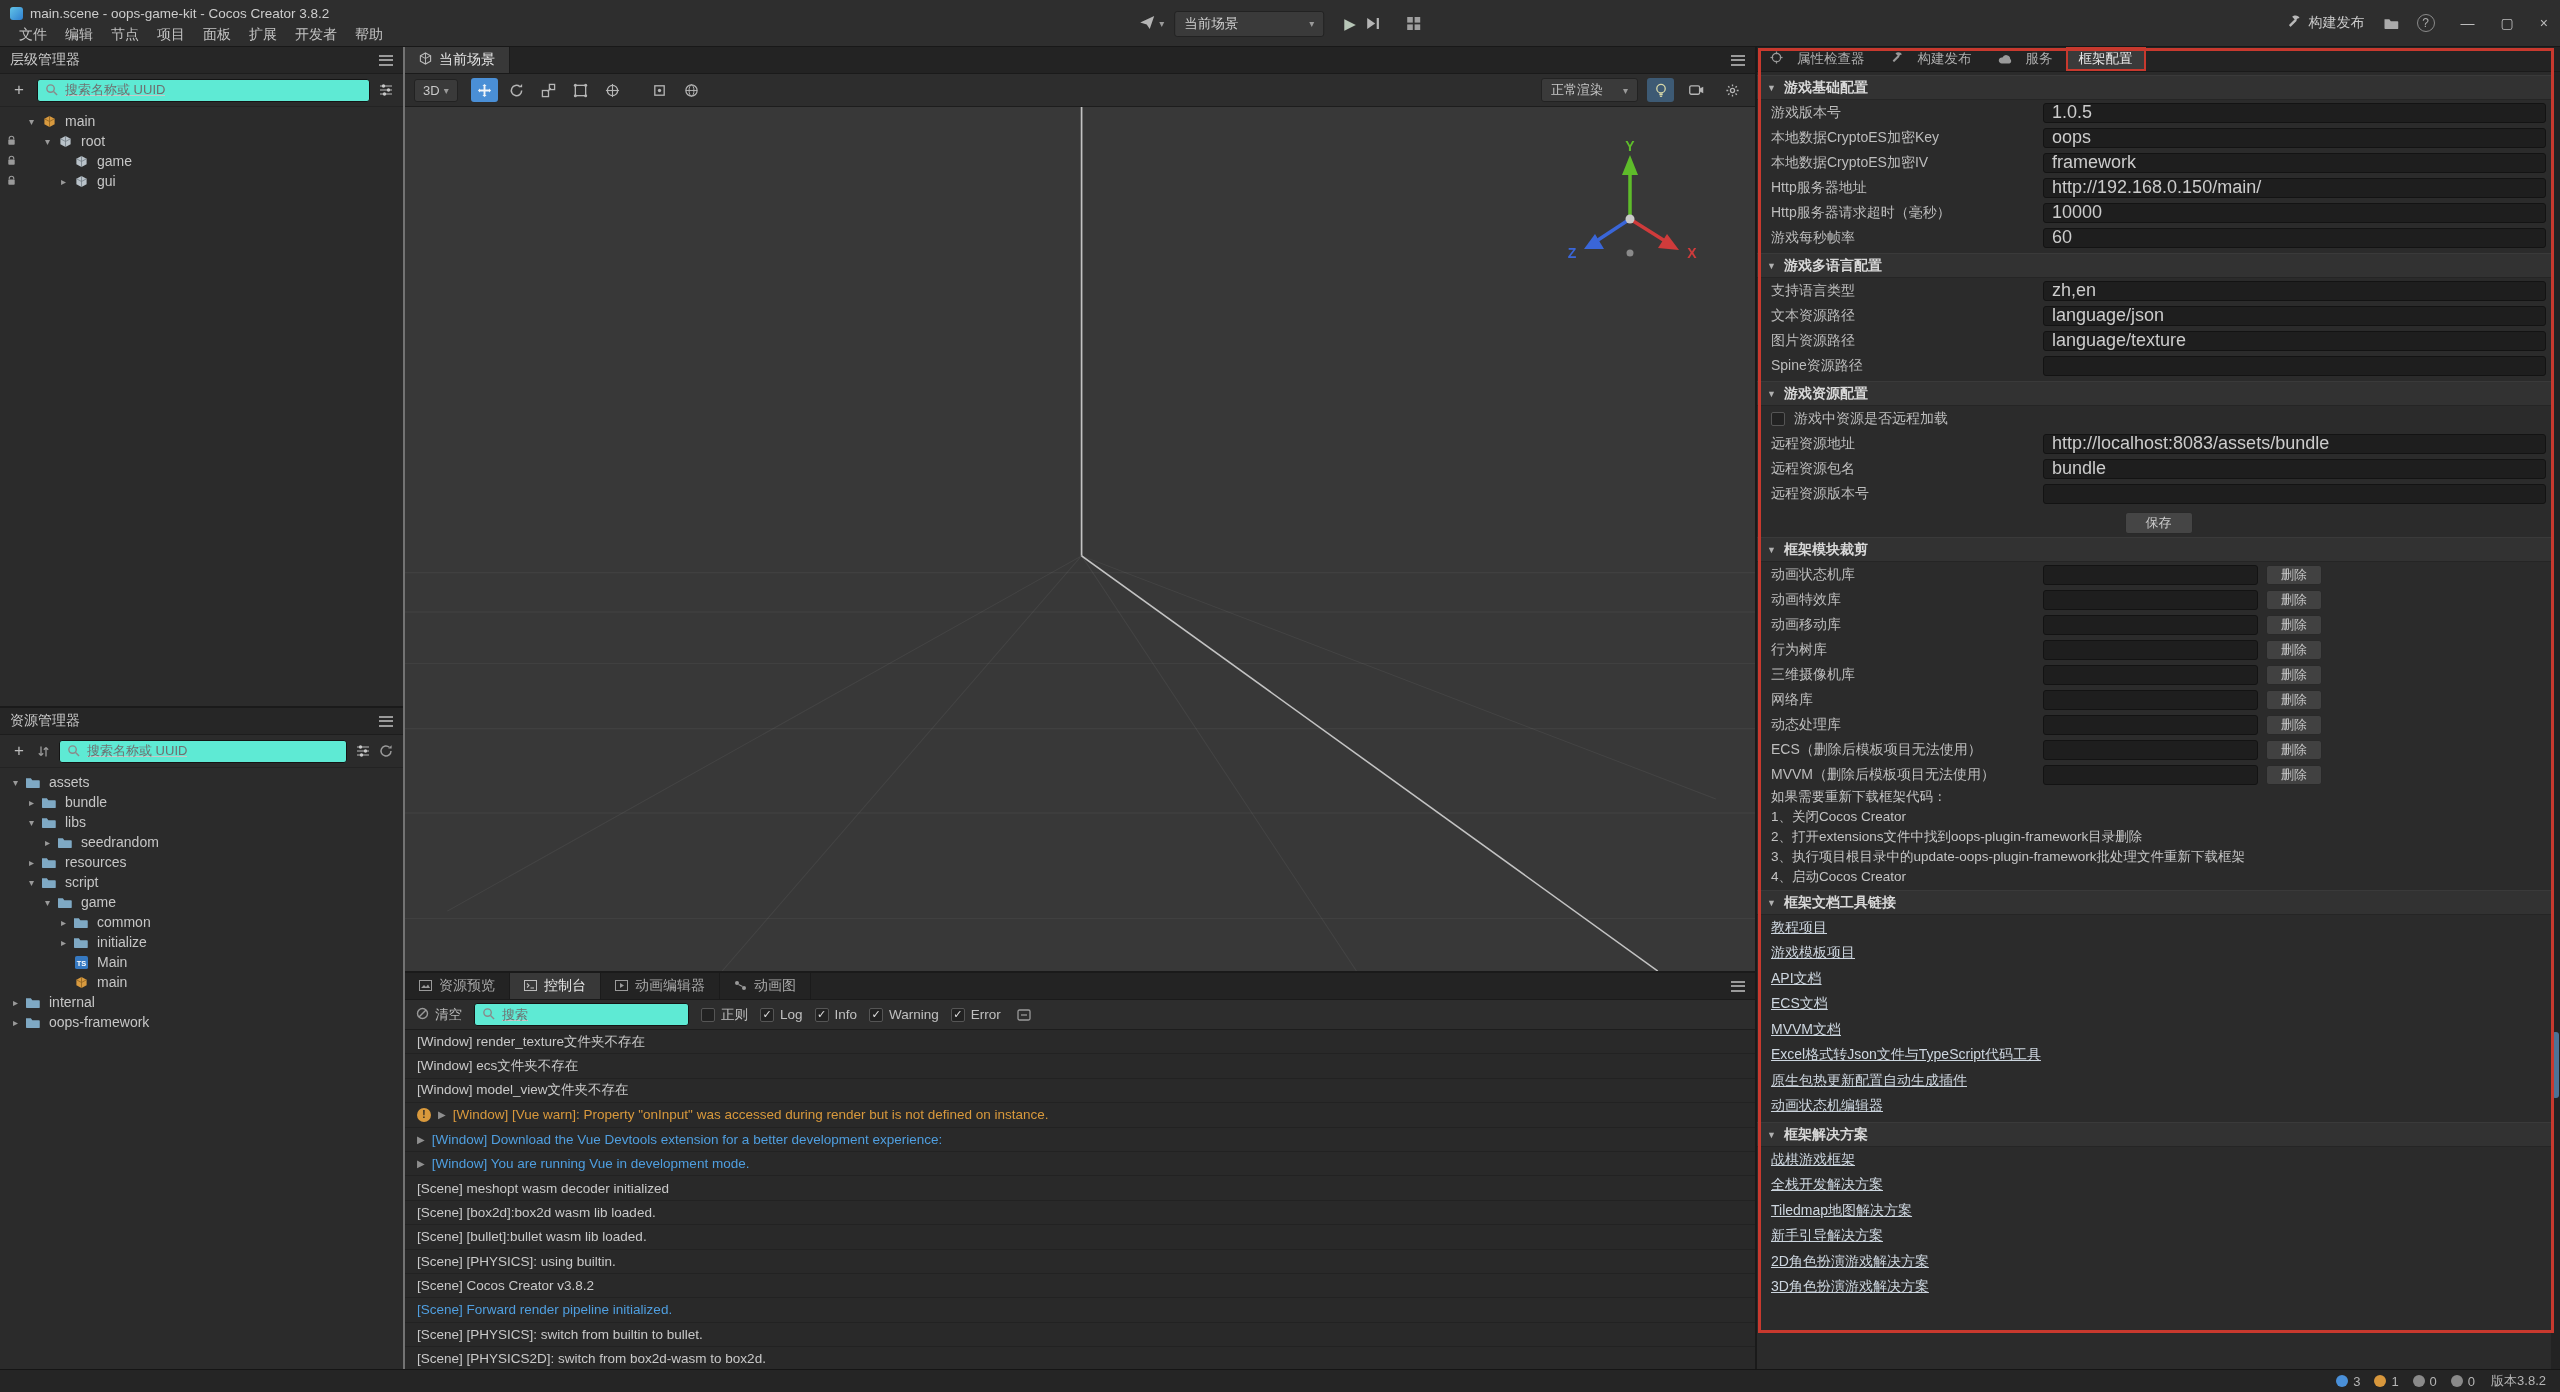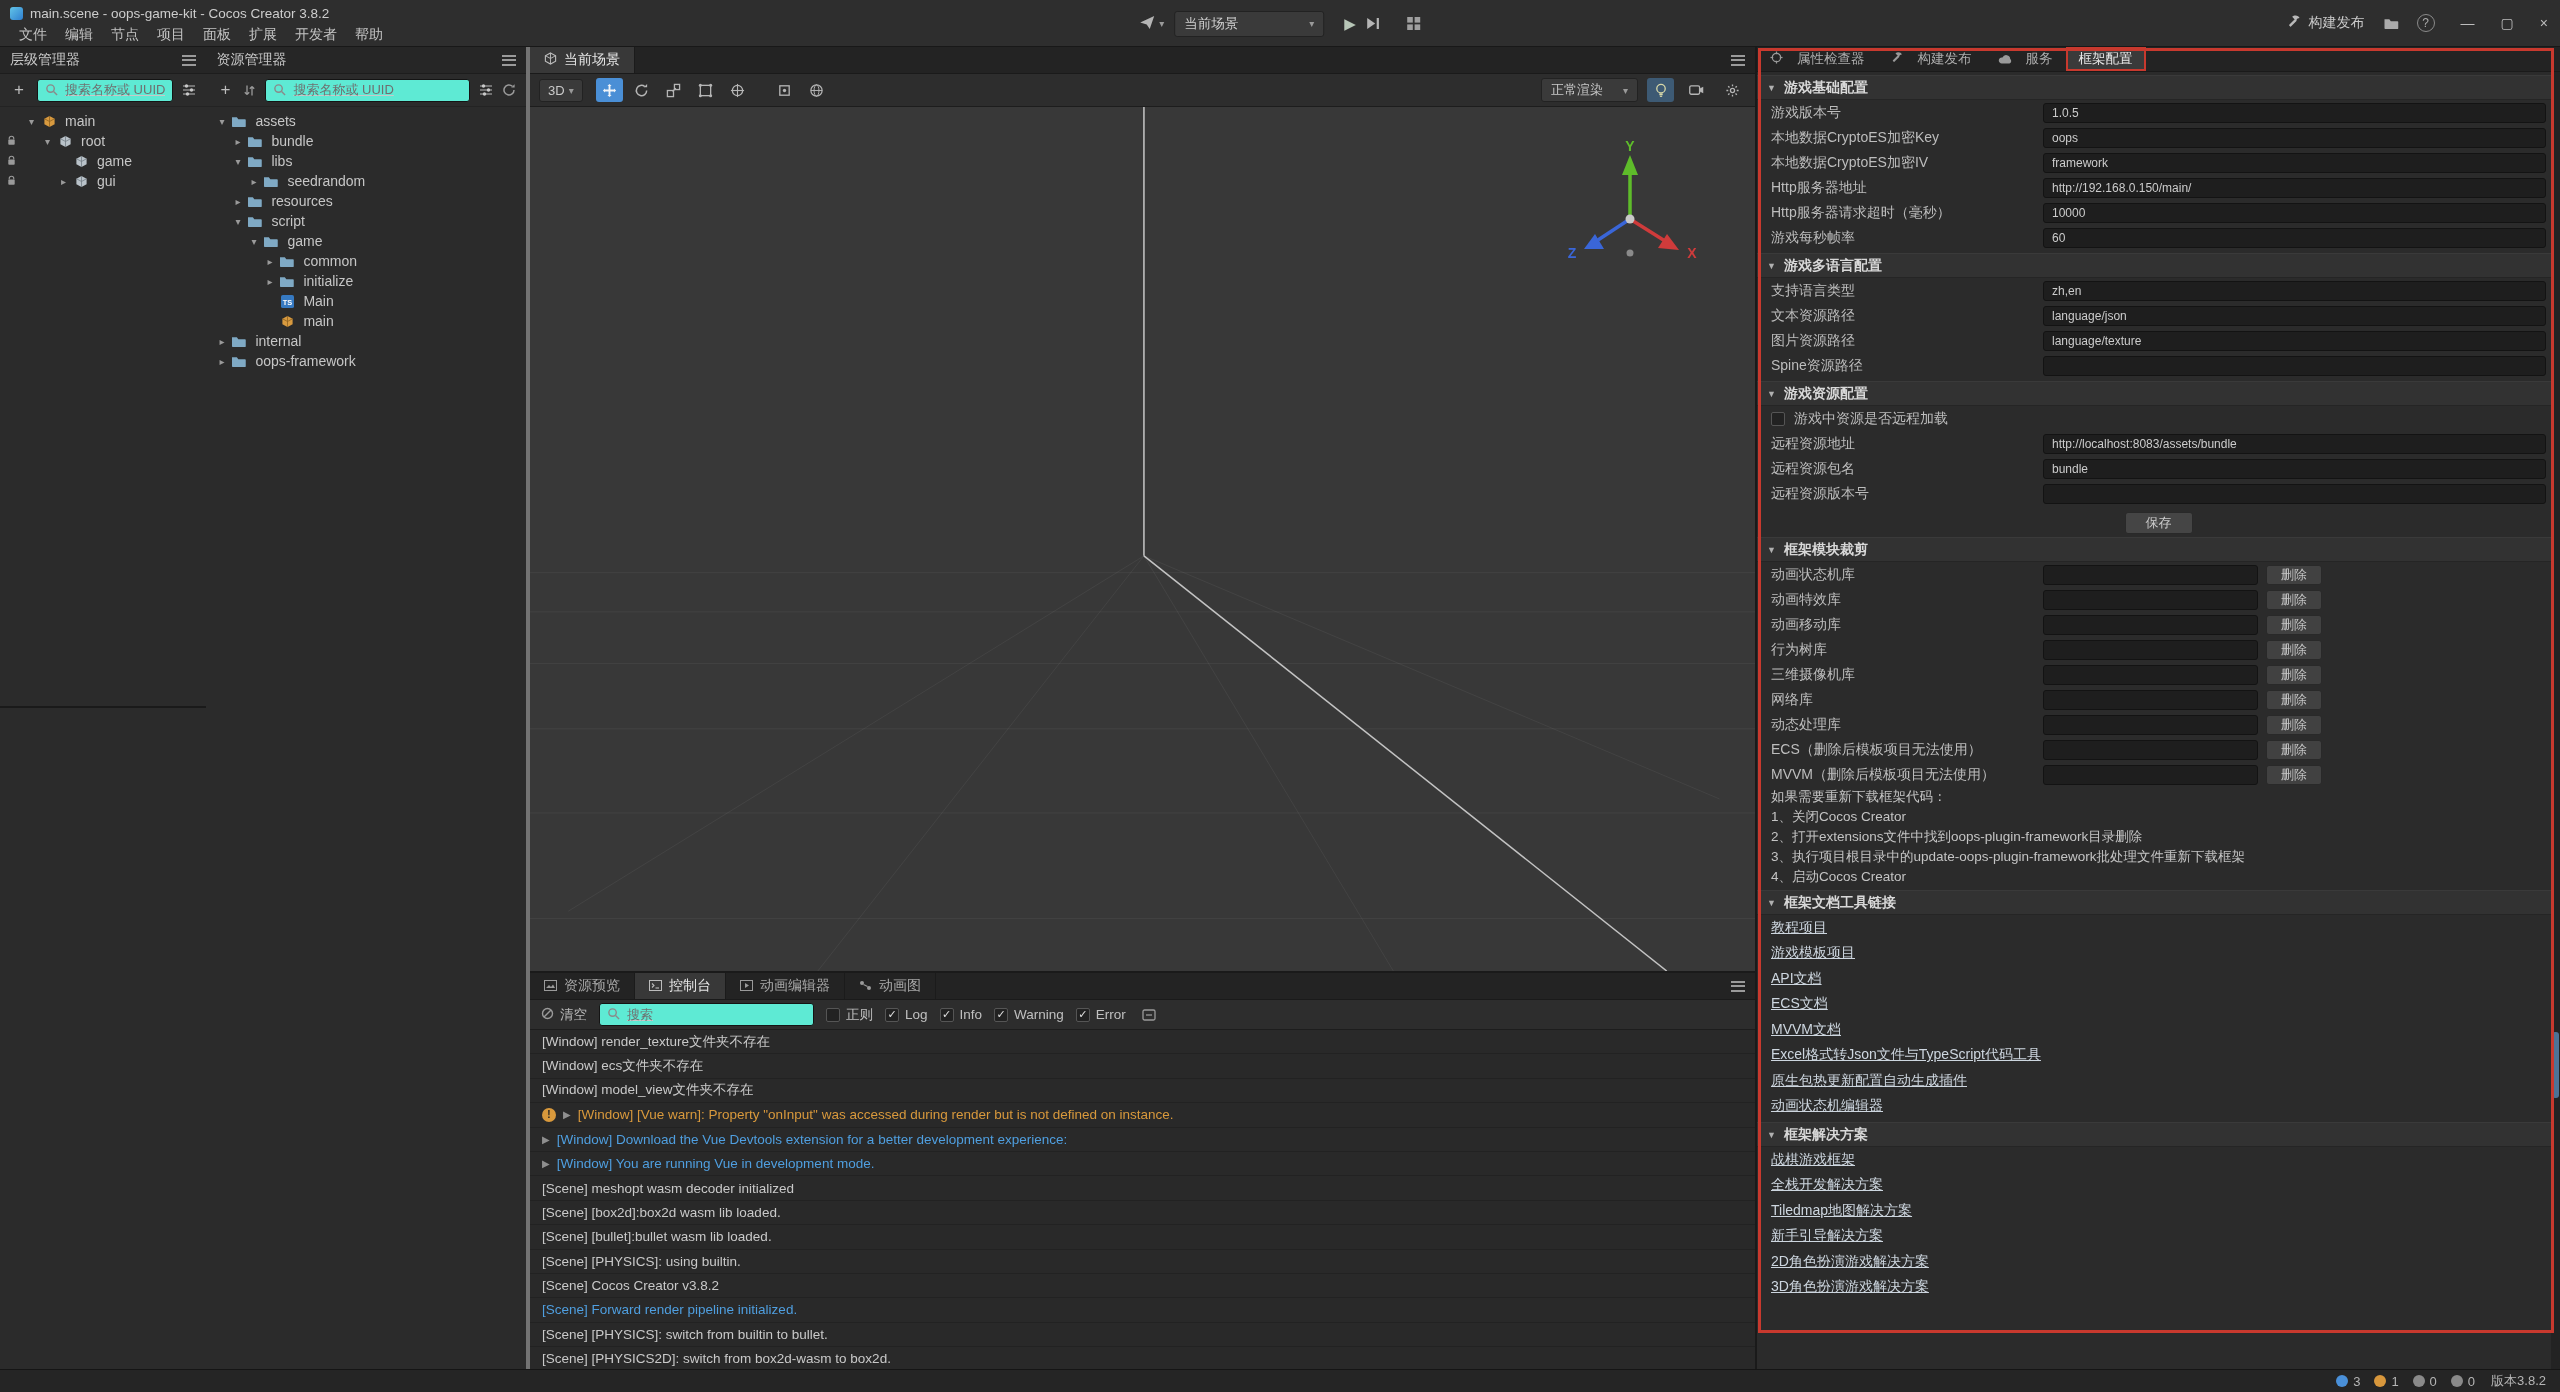--- a/index.html
+++ b/index.html
@@ -23,21 +23,21 @@
   .step-btn, .layout-btn { display:flex; align-items:center; }
   .layout-btn { margin-left:16px; }
   .tb-right { margin-left:auto; display:flex; align-items:center; gap:18px; padding-right:12px; }
   .build-btn { display:flex; gap:7px; align-items:center; color:#c9c9c9; font-size:14px; }
   .tb-icon { color:#b5b5b5; display:flex; align-items:center; }
   .help-circle { width:18px; height:18px; border:1px solid #8a8a8a; border-radius:50%; display:flex; align-items:center; justify-content:center; font-size:12px; color:#aaa; }
   .win-controls { display:flex; gap:26px; margin-left:8px; color:#bdbdbd; font-size:14px; }
 
   
   .main { flex:1; display:flex; min-height:0; }
-  .col-left { width:530px; flex-shrink:0; display:flex; flex-direction:row; border-right:4px solid #737373; background:#2b2b2b; }
+  .col-left { width:405px; flex-shrink:0; display:flex; flex-direction:column; border-right:2px solid #737373; background:#2b2b2b; }
   .col-center { flex:1; display:flex; flex-direction:column; min-width:0; border-right:2px solid #1a1a1a; }
   .col-right { width:803px; flex-shrink:0; display:flex; flex-direction:column; position:relative; background:#2b2b2b; }
 
   
   .panel { display:flex; flex-direction:column; min-height:0; }
   #hierarchy-panel { height:661px; flex-shrink:0; border-bottom:2px solid #1a1a1a; }
   #assets-panel { flex:1; }
   .panel-header { height:27px; flex-shrink:0; background:#262626; border-bottom:1px solid #1d1d1d; display:flex; align-items:center; padding:0 10px; gap:8px; }
   .ph-title { font-size:14px; color:#c9c9c9; }
   .hamburger { margin-left:auto; width:14px; height:11px; border-top:2px solid #9a9a9a; border-bottom:2px solid #9a9a9a; position:relative; flex-shrink:0; }
@@ -91,21 +91,21 @@
 
   
   .insp-tabbar { height:25px; background:#232323; display:flex; border-bottom:1px solid #1a1a1a; flex-shrink:0; }
   .insp-tab { display:flex; align-items:center; gap:14px; padding:0 13px; font-size:13.5px; color:#adadad; }
   .insp-tab.active { background:#3a3a3a; color:#e8e8e8; box-shadow:inset 0 0 0 2px #c8392e; }
   .insp-body { flex:1; overflow:hidden; min-height:0; }
   .sec-header { height:25px; display:flex; align-items:center; gap:8px; padding:0 10px; background:#323232; border-top:1px solid #3a3a3a; border-bottom:1px solid #252525; margin-top:3px; font-size:14px; font-weight:bold; color:#d8d8d8; }
   .sec-arrow { font-size:9px; color:#b0b0b0; }
   .form-row { height:25px; display:flex; align-items:center; padding:0 14px; }
   .form-label { width:272px; flex-shrink:0; font-size:14px; color:#bdbdbd; white-space:nowrap; overflow:hidden; }
-  .form-input { flex:1; height:20px; background:#1e1e1e; border:1px solid #131313; border-radius:3px; font-size:12px; color:#cccccc; display:flex; align-items:center; padding:0 8px; min-width:0; white-space:nowrap; overflow:hidden; }
+  .form-input { flex:1; height:20px; background:#1e1e1e; border:1px solid #131313; border-radius:3px; font-size:18px; color:#cccccc; display:flex; align-items:center; padding:0 8px; min-width:0; white-space:nowrap; overflow:hidden; }
   .module-row { padding-right:238px; }
   .del-btn { margin-left:8px; height:20px; padding:0 14px; background:#414141; border:1px solid #292929; border-radius:3px; color:#c6c6c6; font-size:13px; display:flex; align-items:center; flex-shrink:0; }
   .check-row { height:25px; display:flex; align-items:center; gap:9px; padding:0 14px; font-size:14px; color:#bdbdbd; }
   .note-line { height:20px; line-height:20px; padding:0 14px; font-size:13.5px; color:#c4c4c4; white-space:nowrap; overflow:hidden; }
   .link-row { height:25.5px; display:flex; align-items:center; padding:0 14px; }
   .insp-link { font-size:14px; color:#cdd6df; text-decoration:underline; white-space:nowrap; }
   .save-row { height:28px; display:flex; align-items:flex-end; justify-content:center; }
   .save-btn { height:22px; padding:0 20px; background:#454545; border:1px solid #292929; border-radius:3px; color:#cccccc; font-size:13px; display:flex; align-items:center; }
   .insp-scrollbar { position:absolute; right:0; top:25px; bottom:0; width:9px; background:#232323; z-index:4; }
   .insp-scrollbar .thumb { position:absolute; left:1px; right:1px; top:74%; height:66px; background:#4d7396; border-radius:3px; }

